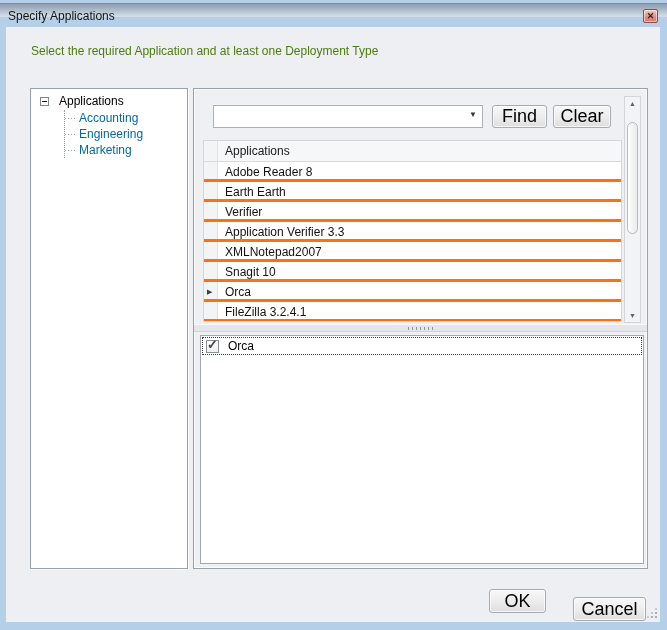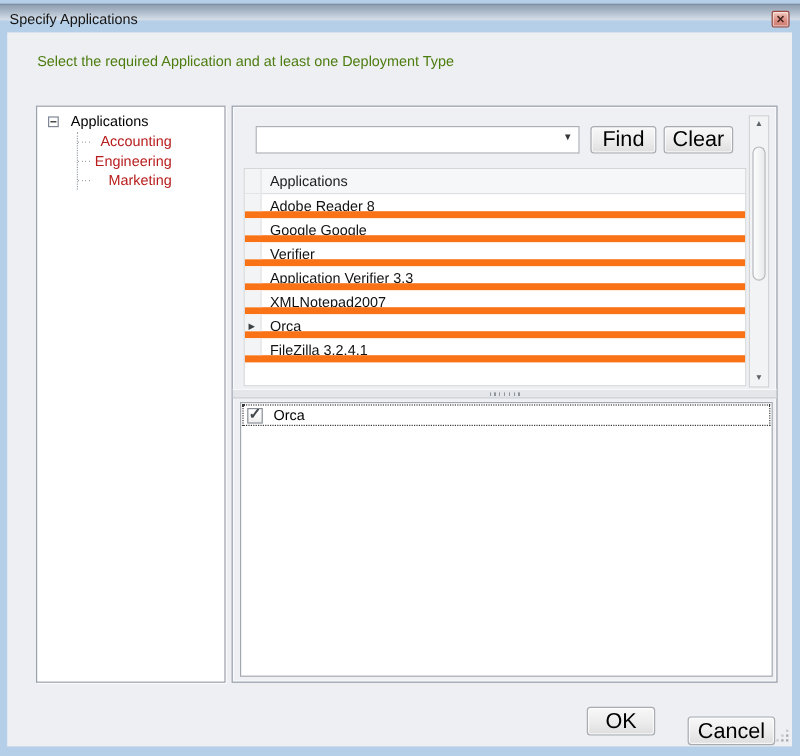--- a/index.html
+++ b/index.html
@@ -23,21 +23,21 @@
   .instruction { position:absolute; left:25px; top:17px; font-size:12px; color:#4d7c0f; }
 
   
   .tree-panel { position:absolute; left:24px; top:61px; width:158px; height:481px;
     background:#fff; border:1px solid #99a1ab; box-shadow:1px 1px 0 #fbfcfd; }
   .tree-root { position:absolute; left:9px; top:5px; display:flex; align-items:center; }
   .expander { width:9px; height:9px; border:1px solid #7e8695; background:#fff; position:relative; flex:none; }
   .expander::after { content:""; position:absolute; left:1px; top:3px; width:5px; height:1px; background:#1f1f1f; }
   .tree-root-label { margin-left:10px; font-size:12px; color:#000; white-space:nowrap; }
   .tree-children { position:absolute; left:33px; top:21px; border-left:1px dotted #9aa2ac; }
-  .tree-child { position:relative; height:16px; line-height:16px; padding-left:14px; font-size:12px; color:#b91c1c; white-space:nowrap;text-align:right; }
+  .tree-child { position:relative; height:16px; line-height:16px; padding-left:14px; font-size:12px; color:#0369a1; white-space:nowrap; }
   .tree-child::before { content:""; position:absolute; left:0; top:8px; width:11px; height:1px;
     background:repeating-linear-gradient(90deg,#9aa2ac 0 1px,transparent 1px 3px); }
 
   
   .right-panel { position:absolute; left:187px; top:61px; width:455px; height:481px;
     background:#eef0f3; border:1px solid #99a1ab; box-shadow: inset 0 0 0 1px #fafbfc; }
 
   .combo { position:absolute; left:19px; top:16px; width:270px; height:23px;
     background:#fff; border:1px solid #adb1b7; }
   .combo input { position:absolute; left:0; top:0; width:248px; height:21px; border:none; outline:none;
@@ -47,21 +47,21 @@
   .btn { position:absolute; border:1px solid #a8acb1; border-radius:3px;
     background:linear-gradient(180deg,#f8f8f8 0%,#ececec 55%,#dedede 100%);
     font-size:18px; color:#000; text-align:center; font-family:inherit; cursor:default;
     box-shadow: inset 0 0 0 1px rgba(255,255,255,.7); }
   .find-btn  { left:298px; top:16px; width:55px; height:23px; }
   .clear-btn { left:359px; top:16px; width:58px; height:23px; }
 
   
   .grid { position:absolute; left:9px; top:51px; width:419px; height:182px;
     background:#fff; border:1px solid #d4d6d9; overflow:hidden; }
-  .g-row { display:flex; height:20px; border-bottom:6px solid #f97316; background:#fff; }
+  .g-row { display:flex; height:20px; border-bottom:3px solid #f97316; background:#fff; }
   .g-header { height:21px; background:#f6f7f8; border-bottom:1px solid #d8dadd; }
   .sel-cell { width:14px; flex:none; background:#f3f4f6; border-right:1px solid #e2e3e5; position:relative; }
   .g-cell { flex:1; font-size:12px; line-height:20px; padding-left:7px; color:#121212;
     white-space:nowrap; overflow:hidden; }
   .g-header .g-cell { line-height:21px; color:#202020; }
   .cur-marker { position:absolute; left:3px; top:6px; font-size:7px; color:#3c4044; }
 
   
   .vscroll { position:absolute; left:430px; top:7px; width:17px; height:227px;
     background:#f2f3f5; border:1px solid #d2d4d8; }
@@ -134,33 +134,37 @@
         <div class="g-row g-header">
           <div class="sel-cell"></div>
           <div class="g-cell">Applications</div>
         </div>
         <div class="g-row">
           <div class="sel-cell"></div>
           <div class="g-cell">Adobe Reader 8</div>
         </div>
         <div class="g-row">
           <div class="sel-cell"></div>
-          <div class="g-cell">Google Google</div>
+          <div class="g-cell">Earth Earth</div>
         </div>
         <div class="g-row">
           <div class="sel-cell"></div>
           <div class="g-cell">Verifier</div>
         </div>
         <div class="g-row">
           <div class="sel-cell"></div>
           <div class="g-cell">Application Verifier 3.3</div>
         </div>
         <div class="g-row">
           <div class="sel-cell"></div>
           <div class="g-cell">XMLNotepad2007</div>
+        </div>
+        <div class="g-row">
+          <div class="sel-cell"></div>
+          <div class="g-cell">Snagit 10</div>
         </div>
         <div class="g-row">
           <div class="sel-cell">
             <span class="cur-marker">▶</span>
           </div>
           <div class="g-cell">Orca</div>
         </div>
         <div class="g-row">
           <div class="sel-cell"></div>
           <div class="g-cell">FileZilla 3.2.4.1</div>

